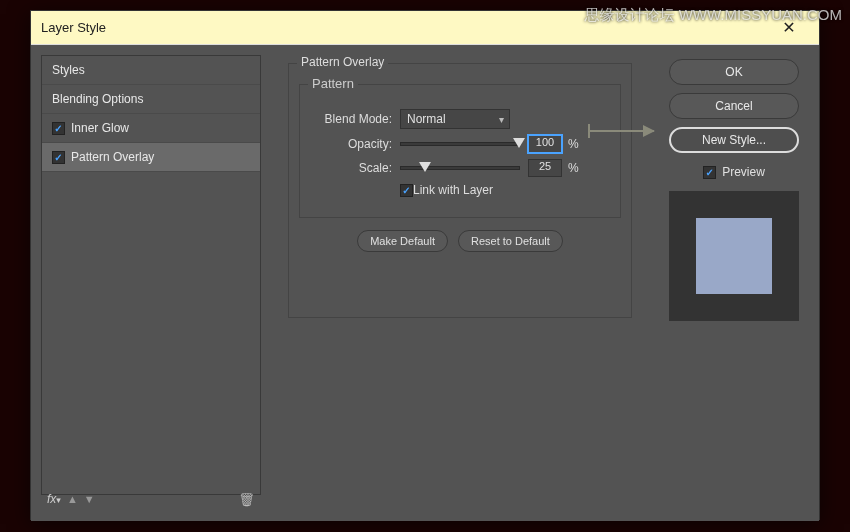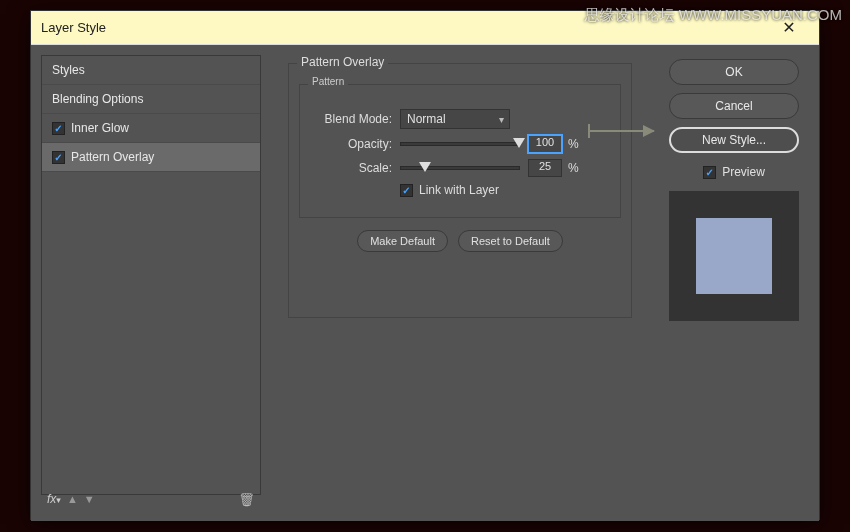--- a/index.html
+++ b/index.html
@@ -22,21 +22,21 @@
 .chk.on::after { content: "✓"; color: #4aa3ff; font-size: 10px; font-weight: bold; }
 .sidebar-bottom { position: absolute; bottom: 0; left: 0; right: 0; height: 24px; display: flex; align-items: center; padding: 0 6px; gap: 6px; }
 .fx { color: #ccc; font-size: 12px; font-style: italic; }
 .arrow-icon { color: #999; font-size: 11px; }
 .trash { margin-left: auto; color: #bbb; font-size: 13px; }
 
 .center-panel { flex: 1; position: relative; }
 .fieldset { border: 1px solid #444; position: relative; margin-top: 8px; padding: 12px 10px; }
 .fieldset > .legend { position: absolute; top: -9px; left: 8px; background: #535353; color: #ddd; font-size: 12px; padding: 0 4px; }
 .inner-fieldset { border: 1px solid #444; position: relative; margin-top: 8px; padding: 18px 12px 14px; }
-.inner-fieldset > .legend { position: absolute; top: -9px; left: 8px; background: #535353; color: #ccc; font-size: 10px; padding: 0 4px; }
+.inner-fieldset > .legend { position: absolute; top: -9px; left: 8px; background: #535353; color: #ccc; font-size: 13px; padding: 0 4px; }
 .row { display: flex; align-items: center; margin: 6px 0; font-size: 12px; color: #ddd; }
 .row-label { width: 80px; text-align: right; margin-right: 8px; color: #ddd; }
 .dropdown { width: 110px; height: 20px; background: #464646; border: 1px solid #333; color: #e0e0e0; font-size: 12px; padding: 0 18px 0 6px; display: flex; align-items: center; position: relative; }
 .dropdown::after { content: "▾"; position: absolute; right: 5px; font-size: 10px; color: #bbb; }
 .slider-track { height: 4px; background: #3a3a3a; border: 1px solid #2a2a2a; position: relative; flex: 1; max-width: 120px; margin-right: 8px; }
 .slider-thumb { position: absolute; top: -5px; width: 0; height: 0; border-left: 6px solid transparent; border-right: 6px solid transparent; border-top: 10px solid #ddd; transform: translateX(-6px); }
 .num-input { width: 34px; height: 18px; background: #464646; border: 1px solid #333; color: #e0e0e0; font-size: 11px; text-align: center; }
 .num-input.active { border: 1px solid #4aa3ff; box-shadow: 0 0 0 1px #4aa3ff; }
 .unit { margin-left: 6px; color: #ddd; font-size: 12px; }
 .pattern-thumb { width: 60px; height: 60px; background: #050520; border: 1px solid #333; position: relative; overflow: hidden; }
@@ -135,21 +135,21 @@
             <span class="row-label">Scale:</span>
             <div class="slider-track">
               <div class="slider-thumb" style="left:20%;"></div>
             </div>
             <div class="num-input">25</div>
             <span class="unit">%</span>
           </div>
 
           <div class="row" style="padding-left:88px;">
             <span class="chk on"></span>
-            <span style="margin-left:6px;">Link with Layer</span>
+            <span style="">Link with Layer</span>
           </div>
         </div>
 
         <div class="row" style="justify-content:center; gap:10px; margin-top:12px;">
           <span class="btn-small">Make Default</span>
           <span class="btn-small">Reset to Default</span>
         </div>
       </div>
     </div>
 

